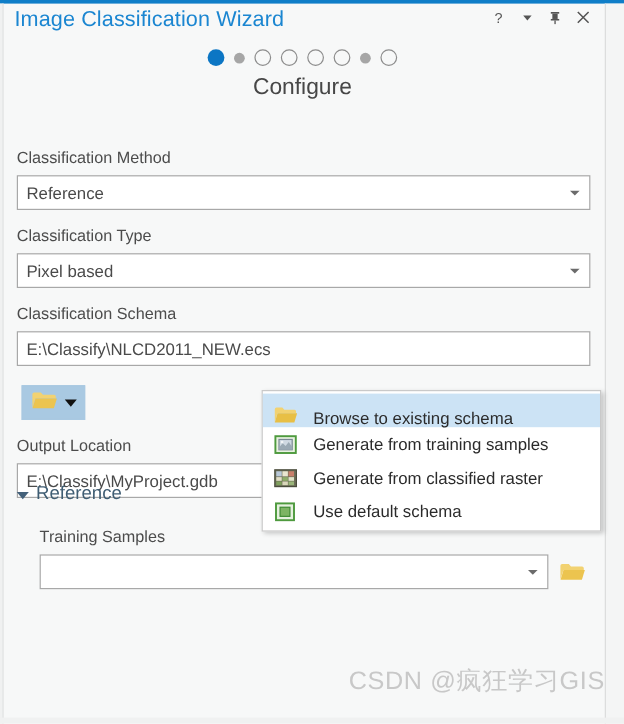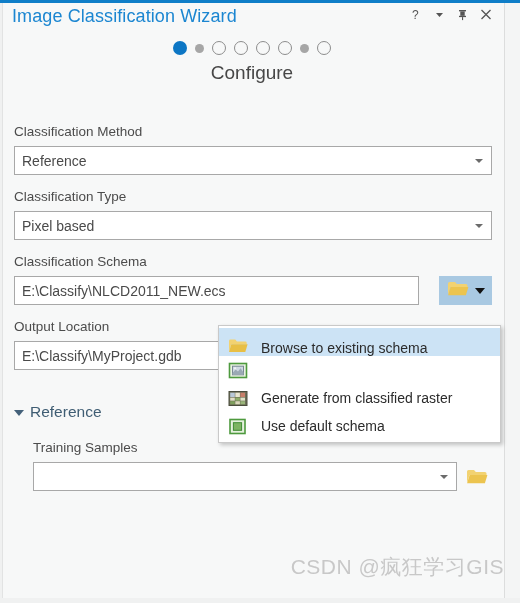--- a/index.html
+++ b/index.html
@@ -159,20 +159,21 @@
     border-right: 4px solid transparent;
     border-top: 4px solid #6b6b6b;
   }
   .field-block { margin-bottom: 14px; }
 
   
   .schema-row {
     display: flex;
     align-items: stretch;
     gap: 16px;
+    flex-direction: column;
   }
   .schema-row .combo { flex: 1 1 auto; }
   .split-btn {
     width: 53px;
     height: 29px;
     margin-left: 4px;
     background: #a9c9e2;
     border: 1px solid #a9c9e2;
     box-sizing: border-box;
     display: flex;
@@ -410,20 +411,21 @@
 
     <div class="menu-item">
       <span class="menu-icon">
         <svg width="20" height="17" viewBox="0 0 20 17">
           <rect x="1.5" y="1.5" width="17" height="14" fill="#e9f3e2" stroke="#4e9a3e" stroke-width="1.6"></rect>
           <rect x="4.5" y="4.2" width="11" height="8.6" fill="#cfd9e2" stroke="#7a8894" stroke-width="1"></rect>
           <path d="M4.5 11 L7.6 7.4 L10 9.6 L12.6 6.3 L15.5 10.6 L15.5 12.8 L4.5 12.8 Z" fill="#9aa9b4"></path>
           <circle cx="7.1" cy="6.3" r="1.1" fill="#f1f4f6"></circle>
         </svg>
       </span>
+      <span class="menu-label">Generate from training samples</span>
     </div>
 
     <div class="menu-item">
       <span class="menu-icon">
         <svg width="20" height="17" viewBox="0 0 20 17">
           <rect x="1" y="1.5" width="18" height="14" fill="#6d6f58" stroke="#4a4c3c" stroke-width="1"></rect>
           <rect x="2.2" y="2.7" width="4.6" height="4.3" fill="#b9c8d8"></rect>
           <rect x="7.3" y="2.7" width="4.6" height="4.3" fill="#eae6d0"></rect>
           <rect x="12.4" y="2.7" width="4.6" height="4.3" fill="#c87f6a"></rect>
           <rect x="2.2" y="7.6" width="4.6" height="3.1" fill="#e2dfc6"></rect>

